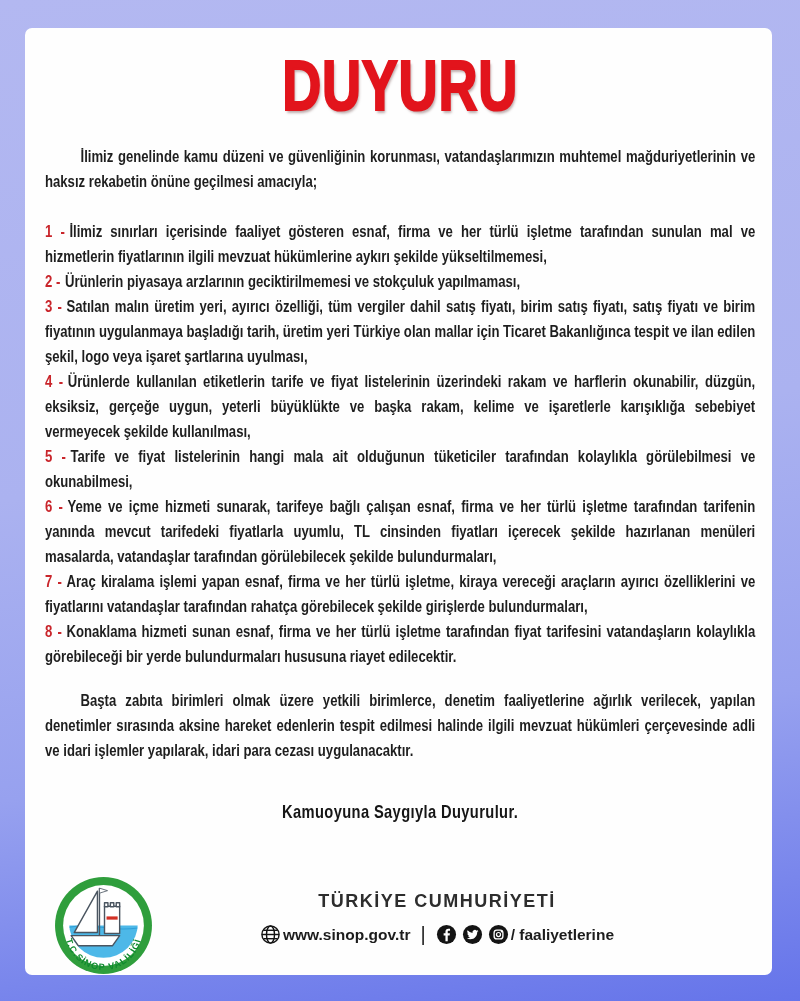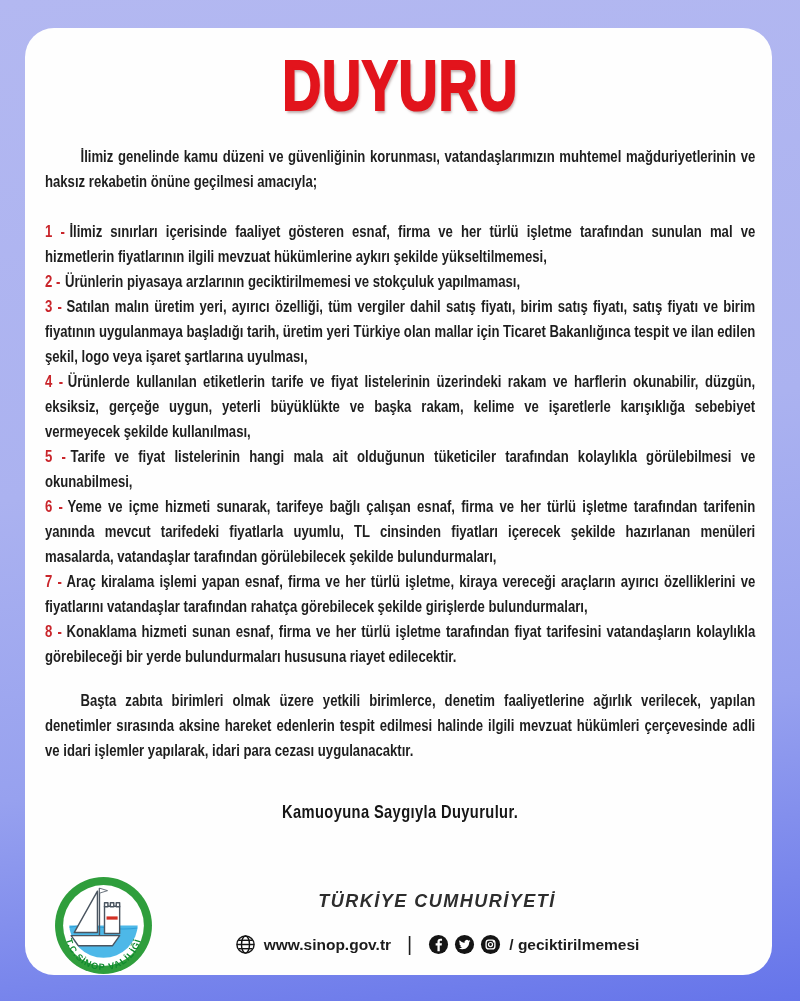--- a/index.html
+++ b/index.html
@@ -7,21 +7,21 @@
     width:800px;height:1001px;
     font-family:"Liberation Sans","DejaVu Sans",sans-serif;
     overflow:hidden;
   }
   .page{
     position:relative;width:800px;height:1001px;
     background:linear-gradient(172deg,#b3b8f1 0%,#abb2f0 45%,#97a1ef 72%,#6574ea 100%);
   }
   .card{
     position:absolute;left:25px;top:28px;width:747px;height:947px;
-    background:#fefefe;border-radius:29px;
+    background:#fefefe;border-radius:7px;
   }
   
   .content{
     position:absolute;left:20px;top:0;width:920px;
     transform:scaleX(0.772);transform-origin:0 0;
     color:#1e1e1e;
   }
   .title{
     margin:26px 0 0 0;text-align:center;
     font-size:70px;line-height:64px;font-weight:900;letter-spacing:1px;
@@ -41,23 +41,23 @@
   .closing{margin-top:19px;}
   .signoff{
     margin:38px 0 0 0;text-align:center;
     font-size:19px;font-weight:700;letter-spacing:0.5px;color:#161616;
   }
   
   .logo{position:absolute;left:28px;top:847px;width:101px;height:101px;}
   .footer-center{
     position:absolute;left:77px;right:0;top:862px;text-align:center;color:#2a2a2a;
   }
-  .org{font-size:18px;line-height:22px;font-weight:700;letter-spacing:1.5px;color:#2d2d2d;font-style:italic;}
+  .org{font-size:18px;line-height:22px;font-weight:700;letter-spacing:1.5px;color:#2d2d2d;}
   .webrow{
-    margin-top:21px;display:flex;align-items:center;justify-content:center;gap:8px;
+    margin-top:11px;display:flex;align-items:center;justify-content:center;gap:2px;
     font-size:15.5px;font-weight:700;color:#1c1c1c;
   }
   .webrow .sep{font-size:20px;font-weight:400;padding:0 8px;color:#1c1c1c;}
   .webrow svg{display:block;}
   .socials{display:flex;align-items:center;gap:5px;}
 </style>
 </head>
 <body>
 
 <div class="page">
@@ -135,18 +135,18 @@
             <circle cx="11" cy="11" r="10" fill="#141414"></circle>
             <path d="M17.2 7.4c-.4.2-.9.3-1.4.4.5-.3.9-.8 1.1-1.4-.5.3-1 .5-1.6.6a2.5 2.5 0 0 0-4.3 2.3A7.2 7.2 0 0 1 5.8 6.6a2.5 2.5 0 0 0 .8 3.4c-.4 0-.8-.1-1.1-.3 0 1.2.9 2.3 2 2.5-.4.1-.8.1-1.1 0 .3 1 1.2 1.8 2.3 1.8a5.1 5.1 0 0 1-3.7 1c1.1.7 2.4 1.1 3.8 1.1 4.6 0 7.1-3.8 7.1-7.1v-.3c.5-.3.9-.8 1.3-1.3z" fill="#ffffff"></path>
           </svg>
           <svg width="21" height="21" viewBox="0 0 22 22">
             <circle cx="11" cy="11" r="10" fill="#141414"></circle>
             <rect x="6.4" y="6.4" width="9.2" height="9.2" rx="2.8" fill="none" stroke="#ffffff" stroke-width="1.4"></rect>
             <circle cx="11" cy="11" r="2.1" fill="none" stroke="#ffffff" stroke-width="1.3"></circle>
             <circle cx="14.2" cy="7.9" r="0.9" fill="#ffffff"></circle>
           </svg>
         </span>
-        <span>/ geciktirilmemesi</span>
+        <span>/ faaliyetlerine</span>
       </div>
     </div>
 
   </div>
 </div>
 
 </body></html>

